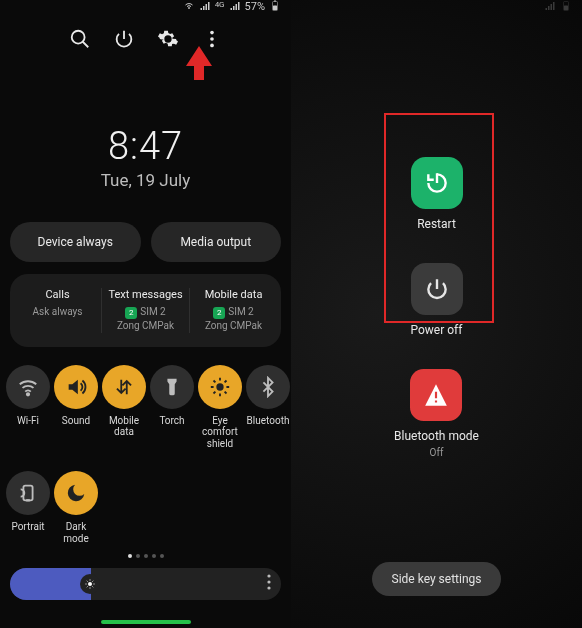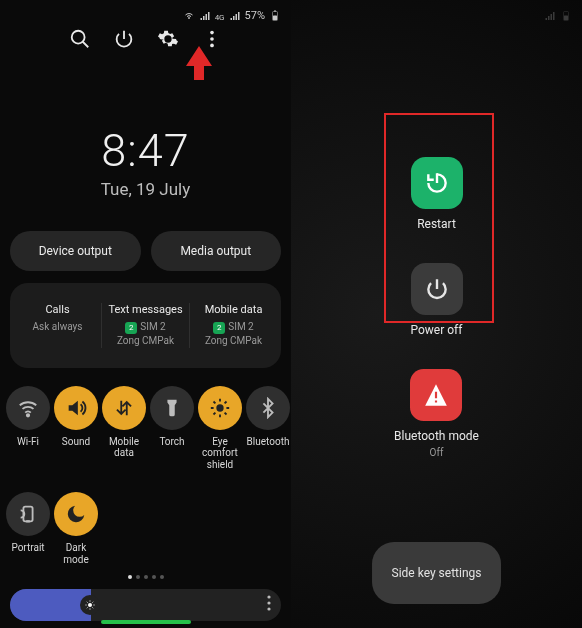--- a/index.html
+++ b/index.html
@@ -11,55 +11,55 @@
     overflow: hidden;
     display: flex;
     color: #e8e8e8;
   }
   .screen { position: relative; height: 628px; }
   .left { width: 291px; background: #0a0a0a; }
   .right { width: 291px; background: #111; }
 
   
   .status-bar {
-    display:flex; justify-content:flex-end; align-items:flex-end;
+    display:flex; justify-content:flex-end; align-items:flex-start;
     height:22px; padding:0 10px; gap:4px; font-size:11px; color:#ccc;
   }
   .status-bar svg { width:12px; height:12px; }
 
   .top-icons {
     display:flex; justify-content:center; gap:22px;
     margin-top:6px;
   }
   .top-icons .ic {
     width:22px; height:22px; display:flex; align-items:center; justify-content:center;
     color:#e8e8e8; cursor:pointer;
   }
   .top-icons svg { width:22px; height:22px; }
 
   .red-arrow {
     position:absolute; left:186px; top:46px; pointer-events:none;
   }
 
   .clock-block { text-align:center; margin-top:74px; }
-  .time { font-size:45px; font-weight:300; letter-spacing:1px; color:#f0f0f0;}
+  .time { font-size:38px; font-weight:300; letter-spacing:1px; color:#f0f0f0;}
   .date { font-size:17px; color:#bdbdbd; margin-top:2px;}
 
   .pill-row {
     display:flex; gap:10px; margin:32px 10px 0;
   }
   .pill {
     flex:1; background:#262626; border-radius:24px; height:40px;
     display:flex; align-items:center; justify-content:center;
     font-size:12px; color:#eaeaea; cursor:pointer;
   }
 
   .sim-card {
     margin:12px 10px 0; background:#1c1c1c; border-radius:18px;
-    display:flex; padding:20px 4px;
+    display:flex; padding:14px 4px;
   }
   .sim-col { flex:1; text-align:center; border-right:1px solid #2f2f2f; padding:0 4px;}
   .sim-col:last-child { border-right:none;}
   .sim-title { font-size:11px; color:#eaeaea; margin-bottom:4px;}
   .sim-sub { font-size:10px; color:#9a9a9a; line-height:1.35;}
   .sim-badge {
     display:inline-block; width:12px; height:12px; background:#17a554;
     color:#fff; font-size:8px; border-radius:3px; line-height:12px; margin-right:3px;
   }
 
@@ -129,23 +129,23 @@
     display:flex; align-items:center; justify-content:center;
   }
   .pm-circle svg{width:26px;height:26px;}
   .pm-power { background:#3b3b3b; color:#e6e6e6;}
   .pm-restart{ background:#1cb26a; color:#fff;}
   .pm-emerg { background:#e03b3b; color:#fff;}
   .pm-label { font-size:12px; color:#e8e8e8;}
   .pm-sub   { font-size:10px; color:#9a9a9a; margin-top:-4px;}
 
   .side-key-pill {
-    position:absolute; bottom:24px; left:50%; transform:translateX(-50%);
+    position:absolute; bottom:32px; left:50%; transform:translateX(-50%);
     background:#3a3a3a; color:#e2e2e2; font-size:12px;
-    padding:24px 20px; border-radius:22px; cursor:pointer; z-index:3;
+    padding:10px 20px; border-radius:22px; cursor:pointer; z-index:3;
   }
 </style>
 </head>
 <body>
 
 <div class="screen left">
 
   <div class="status-bar">
     <svg viewBox="0 0 24 24" fill="none" stroke="currentColor" stroke-width="2">
         <path d="M12 17a1 1 0 100-2 1 1 0 000 2z" fill="currentColor"></path>
@@ -197,21 +197,21 @@
       <path d="M13 0 L26 20 L18 20 L18 34 L8 34 L8 20 L0 20 Z" fill="#e02828"></path>
     </svg>
 
   <div class="clock-block">
     <div class="time">8:47</div>
     <div class="date">Tue, 19 July</div>
   </div>
 
   <div class="pill-row">
     <div class="pill">
-        <span>Device output</span>
+        <span>Device always</span>
       </div>
     <div class="pill">
         <span>Media output</span>
       </div>
   </div>
 
   <div class="sim-card">
     <div class="sim-col">
       <div class="sim-title">Calls</div>
       <div class="sim-sub">Ask always</div>

